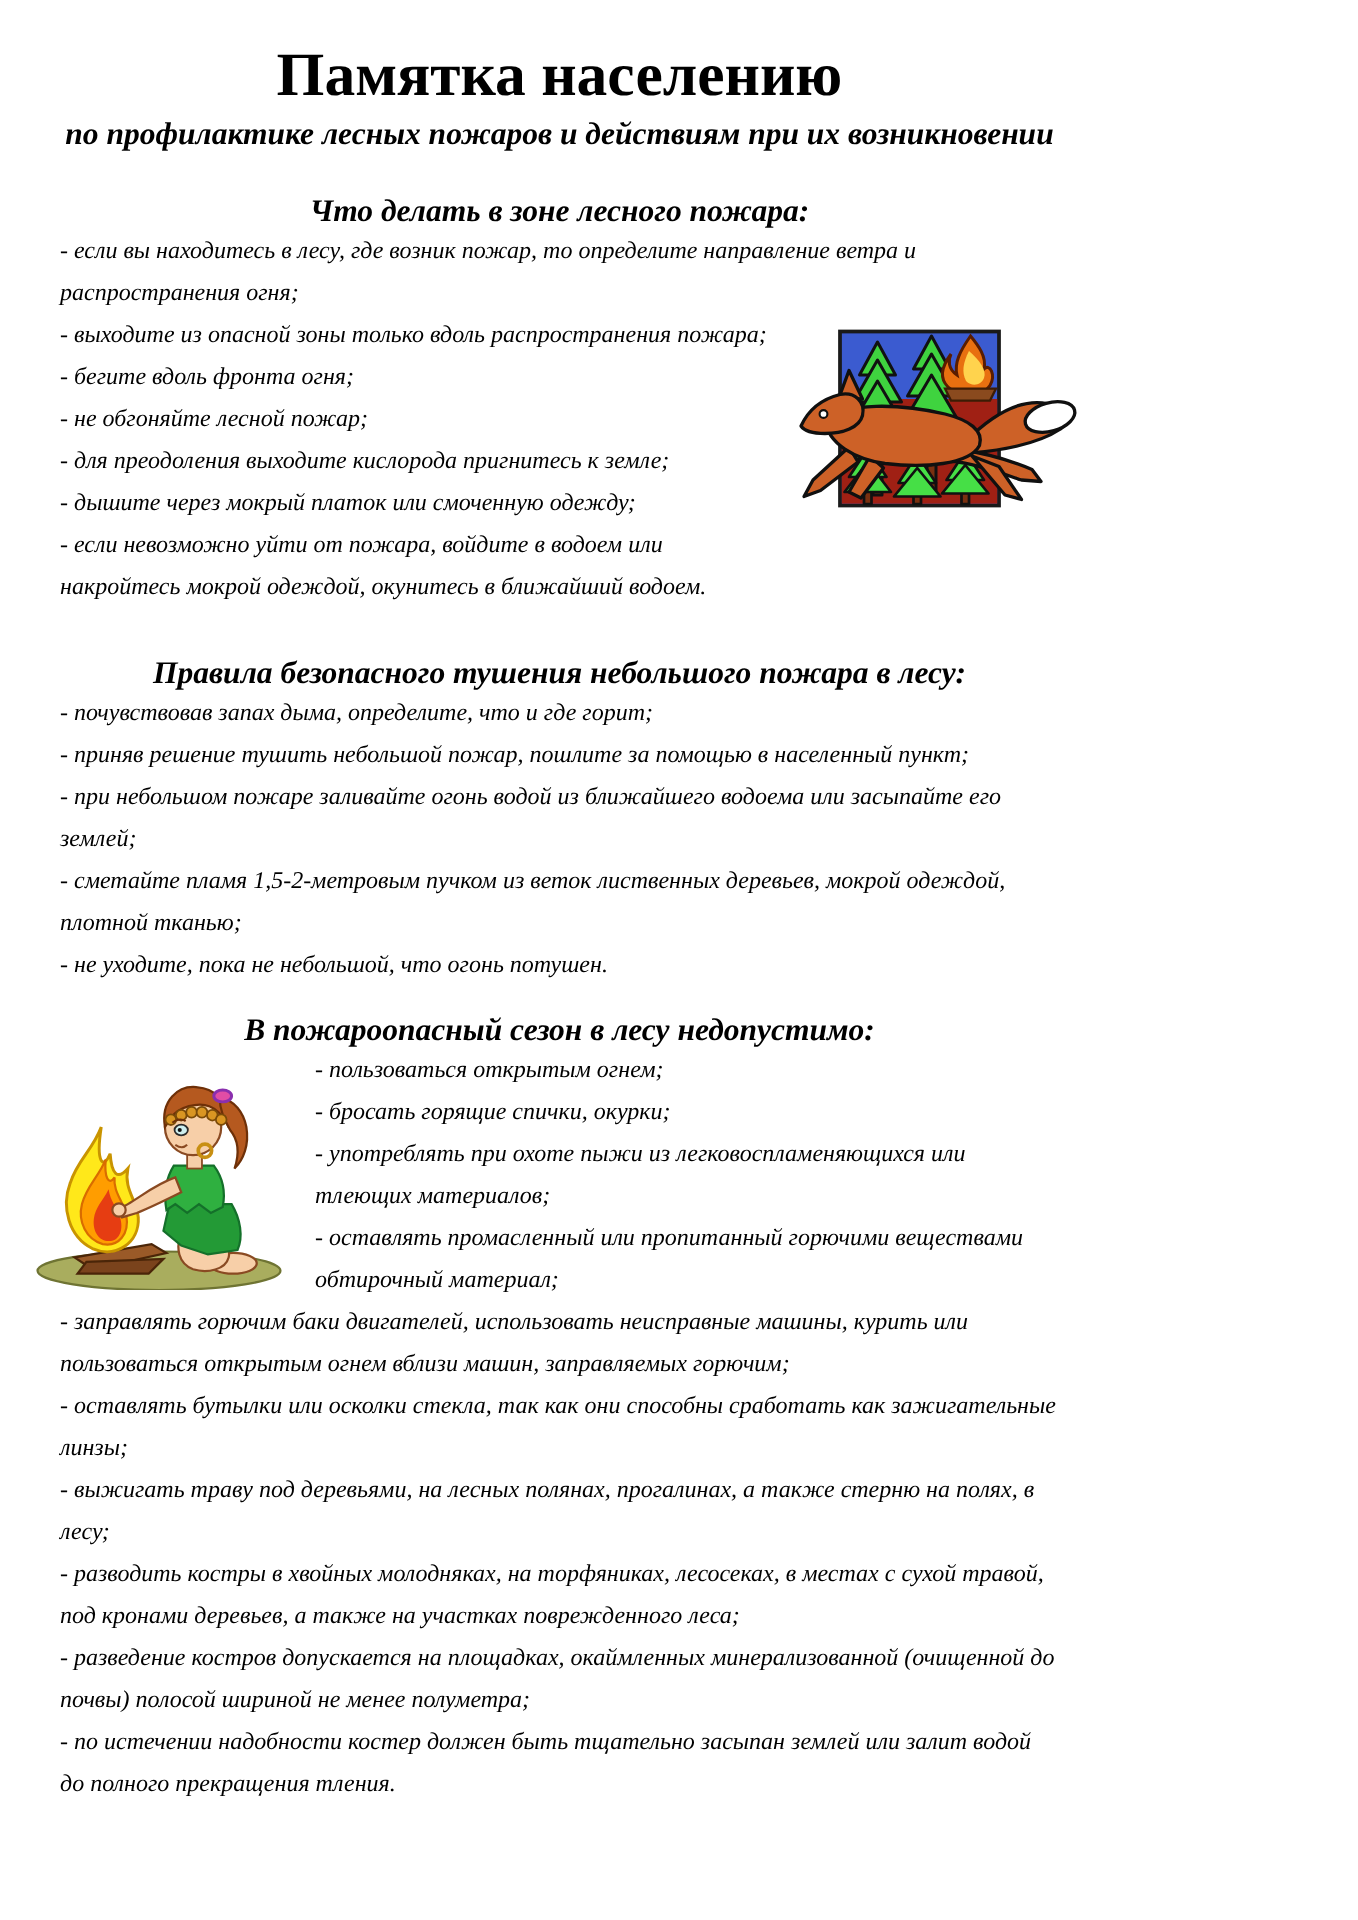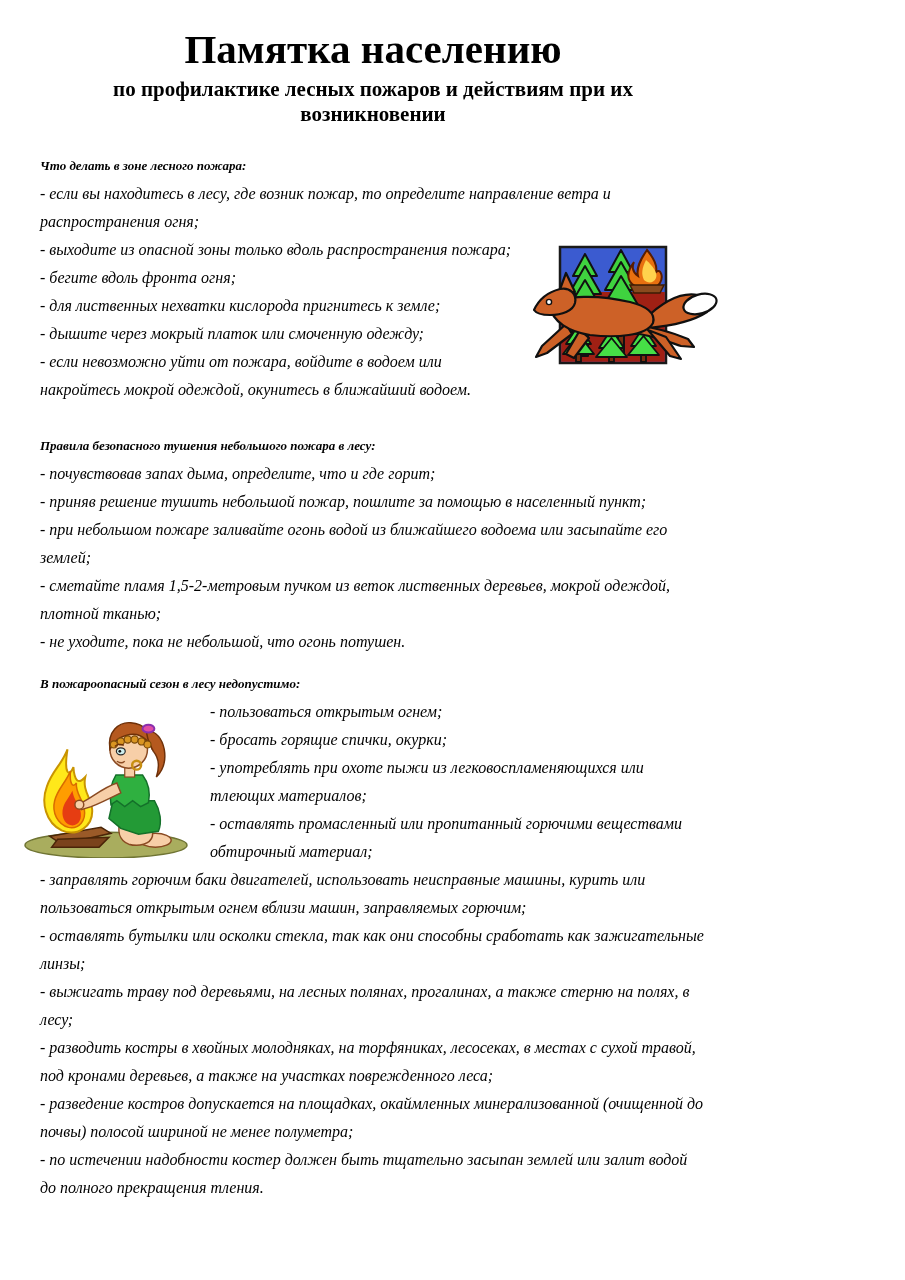--- a/index.html
+++ b/index.html
@@ -18,28 +18,30 @@
   .doc-title{
     font-size:41px;
     font-weight:bold;
     text-align:center;
     margin:0;
     line-height:1.15;
   }
   .doc-subtitle{
     font-size:21px;
     font-weight:bold;
+    font-style:italic;
     text-align:center;
     margin:4px 0 0 0;
     line-height:1.2;
   }
   .section-heading{
-    font-size:13px;
+    font-size:21px;
     font-weight:bold;
     font-style:italic;
+    text-align:center;
     line-height:28px;
     margin:0;
   }
   .heading-zone{margin-top:24px;}
   .heading-extinguish{margin-top:28px;}
   .heading-forbidden{margin-top:14px;}
   .bullets{
     font-size:16px;
     line-height:28px;
     font-style:italic;
@@ -124,21 +126,22 @@
 
             <polygon points="27,50 34,31 43,50" fill="#cd6127"></polygon>
             <path d="M2,68 C7,57 16,50 28,47 C38,45 45,52 43,61 C41,69 30,73 18,73 C10,73 4,71 2,68 Z" fill="#cd6127"></path>
             <circle cx="17" cy="60" r="2.6" fill="#fff" stroke-width="1.4"></circle>
           </g>
         </svg>
       </div>
 
       <div class="bullet">- выходите из опасной зоны только вдоль распространения пожара;</div>
       <div class="bullet">- бегите вдоль фронта огня;</div>
-      <div class="bullet">- для лиственных нехватки кислорода пригнитесь к земле;</div>
+      <div class="bullet">- не обгоняйте лесной пожар;</div>
+      <div class="bullet">- для преодоления выходите кислорода пригнитесь к земле;</div>
       <div class="bullet">- дышите через мокрый платок или смоченную одежду;</div>
       <div class="bullet">- если невозможно уйти от пожара, войдите в водоем или накройтесь мокрой одеждой, окунитесь в ближайший водоем.</div>
     </div>
   </div>
 
   <div class="section clearfix">
     <h2 class="section-heading heading-extinguish">Правила безопасного тушения небольшого пожара в лесу:</h2>
     <div class="bullets">
       <div class="bullet">- почувствовав запах дыма, определите, что и где горит;</div>
       <div class="bullet">- приняв решение тушить небольшой пожар, пошлите за помощью в населенный пункт;</div>

